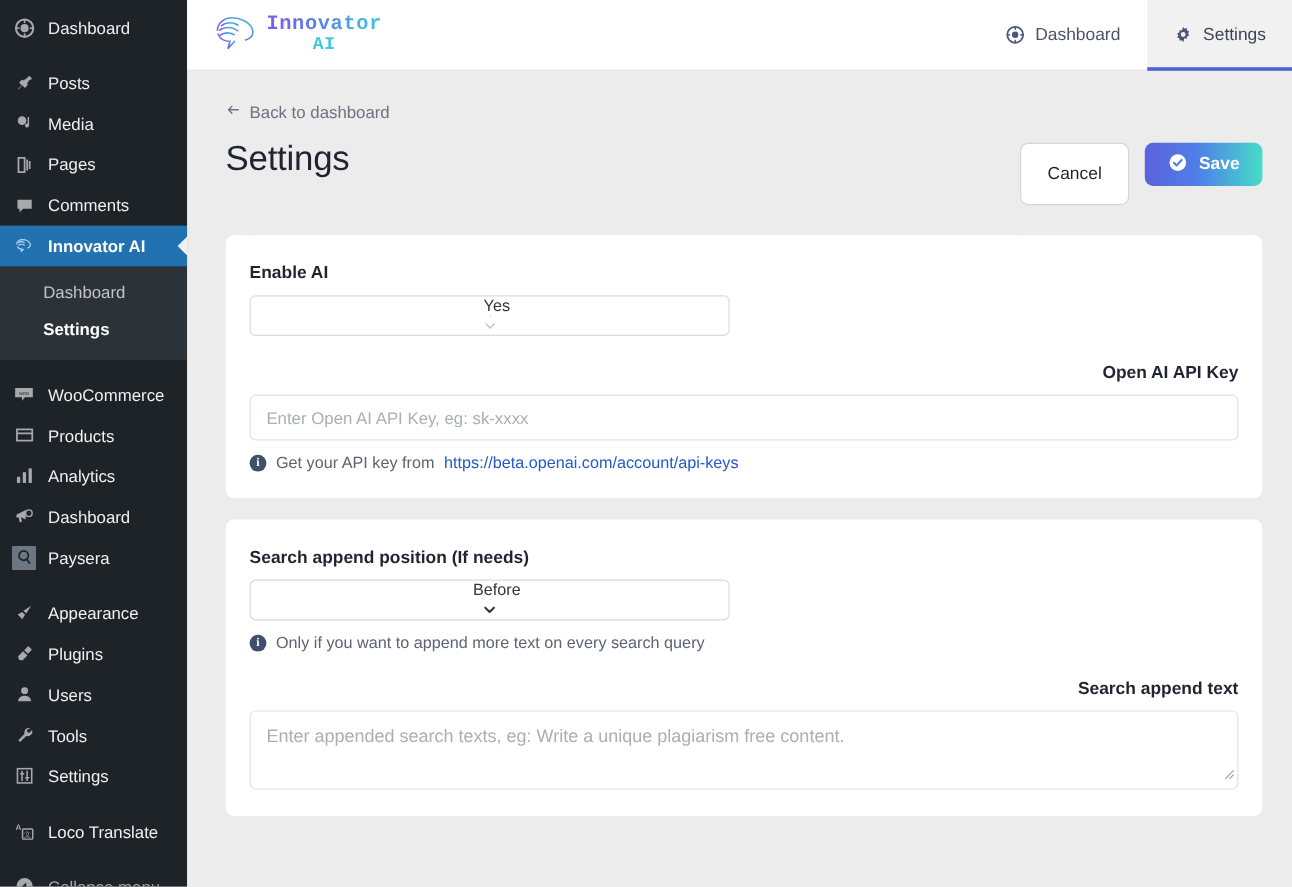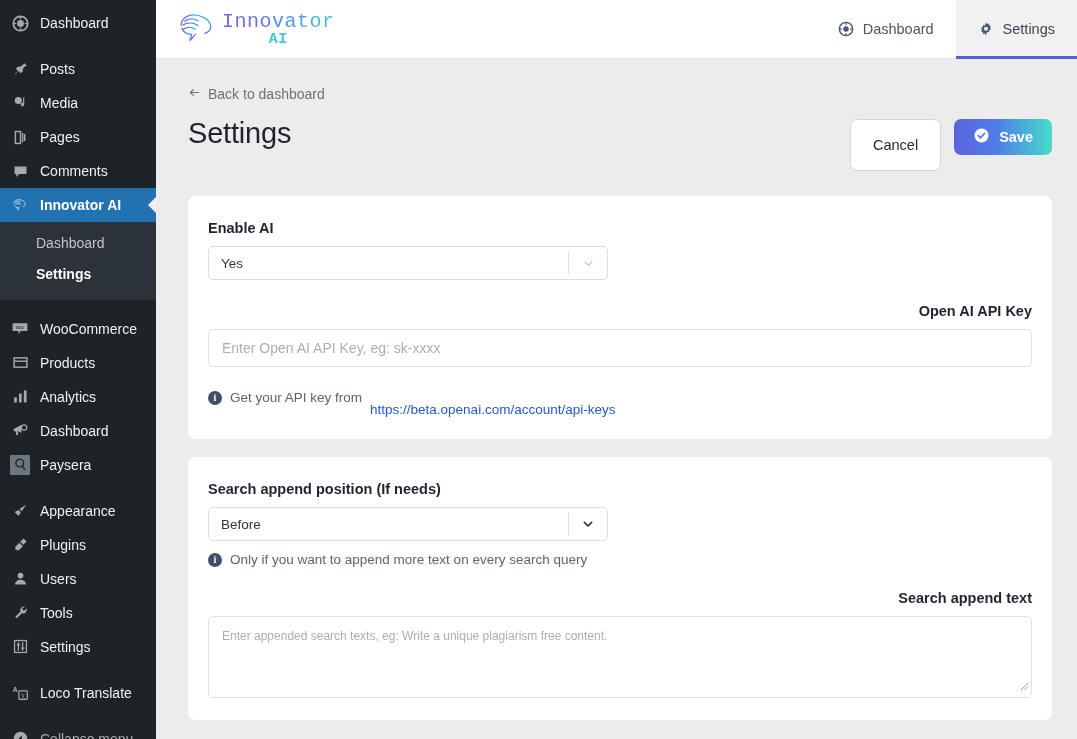--- a/index.html
+++ b/index.html
@@ -85,21 +85,21 @@
   .topbar {
     height: 59px; background: #fff;
     display: flex; align-items: center;
     border-bottom: 1px solid #e3e3e3;
     position: relative;
   }
   .brand { display: flex; align-items: center; padding-left: 20px; }
   .brand-text { margin-left: 6px; display: flex; flex-direction: column; align-items: center; }
   .brand-l1 {
     font-family: "Liberation Mono", monospace;
-    font-size: 20px; font-weight: 400; letter-spacing: .5px;
+    font-size: 17px; font-weight: 700; letter-spacing: .5px;
     background: linear-gradient(90deg,#7b5cf0 0%,#5b7af0 40%,#3fc8d8 100%);
     -webkit-background-clip: text; background-clip: text; color: transparent;
     line-height: 1.05;
   }
   .brand-l2 {
     font-family: "Liberation Mono", monospace;
     font-size: 15px; font-weight: 700; letter-spacing: .5px;
     color: #3fc8d8; line-height: 1.05;
   }
   .topnav { margin-left: auto; display: flex; align-items: stretch; height: 59px; }
@@ -151,55 +151,55 @@
   .flabel {
     font-size: 14.5px; font-weight: 700; color: #1f2430;
     display: block; margin-bottom: 10px;
   }
   .flabel.mt { margin-top: 23px; text-align: right; }
 
   .sel-wrap {
     width: 400px; height: 34px;
     border: 1px solid #d9dce0; border-radius: 5px;
     background: #fff; display: flex; align-items: center;
-    cursor: pointer; position: relative;
+    cursor: pointer; position: relative; flex-direction: column;
   }
   .sel-val { flex: 1 1 auto; padding-left: 12px; font-size: 13.5px; color: #31363c; }
   .sel-div { width: 1px; height: 22px; background: #dcdfe3; }
   .sel-arrow { width: 38px; display: flex; align-items: center; justify-content: center; }
 
   .txt-input {
     width: 824px; height: 38px;
     border: 1px solid #dfe2e6; border-radius: 5px;
     background: #fff;
     padding: 4px 13px; font-size: 14px; color: #31363c;
     font-family: inherit; outline: none;
   }
   .txt-input::placeholder { color: #a9afb7; }
 
   .hint {
     display: flex; align-items: center; gap: 8px;
     margin-top: 11px; font-size: 13.5px; color: #5b6470;
   }
-  .hint a { color: #2558c8; text-decoration: none; margin-top: 24px; }
+  .hint a { color: #2558c8; text-decoration: none; }
   .info-i {
     width: 14px; height: 14px; border-radius: 50%;
     background: #40506b; color: #fff;
     font-size: 10px; font-weight: 700;
     display: flex; align-items: center; justify-content: center;
     flex: 0 0 14px; line-height: 1;
     font-family: "Liberation Serif", serif;
   }
 
   .ta-wrap { position: relative; width: 824px; }
   .ta {
-    width: 824px; height: 82px;
+    width: 824px; height: 66px;
     border: 1px solid #dfe2e6; border-radius: 5px;
     background: #fff; padding: 12px 13px;
-    font-size: 12px; color: #31363c; font-family: inherit;
+    font-size: 15px; color: #31363c; font-family: inherit;
     resize: none; outline: none; display: block;
   }
   .ta::placeholder { color: #a9afb7; }
   .ta-grip { position: absolute; right: 3px; bottom: 3px; pointer-events: none; }
 </style>
 </head>
 <body>
 
 <div class="app">
 

